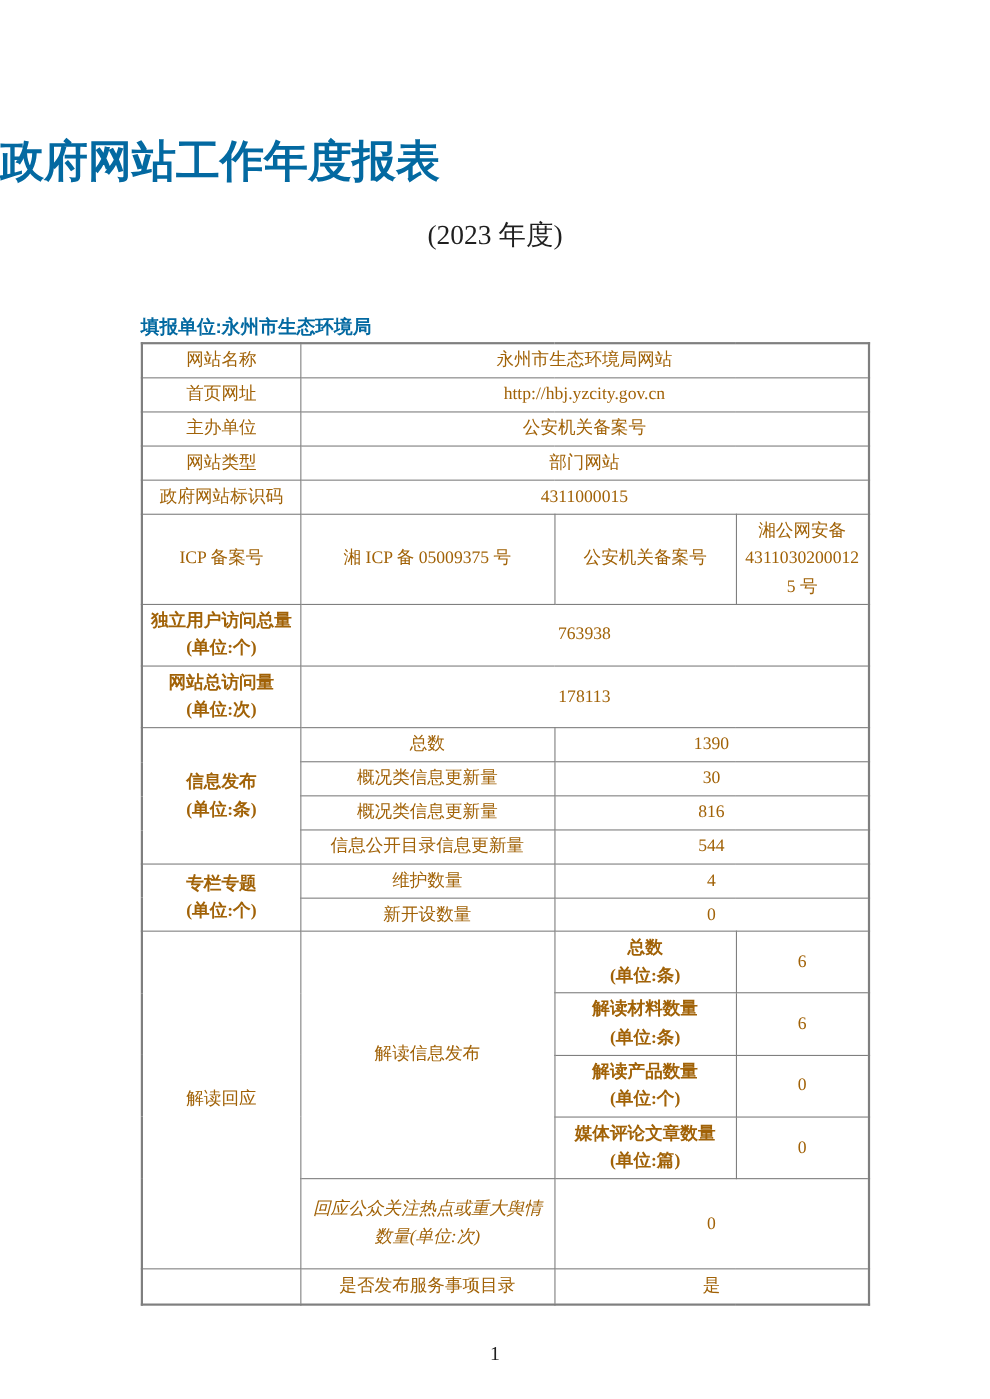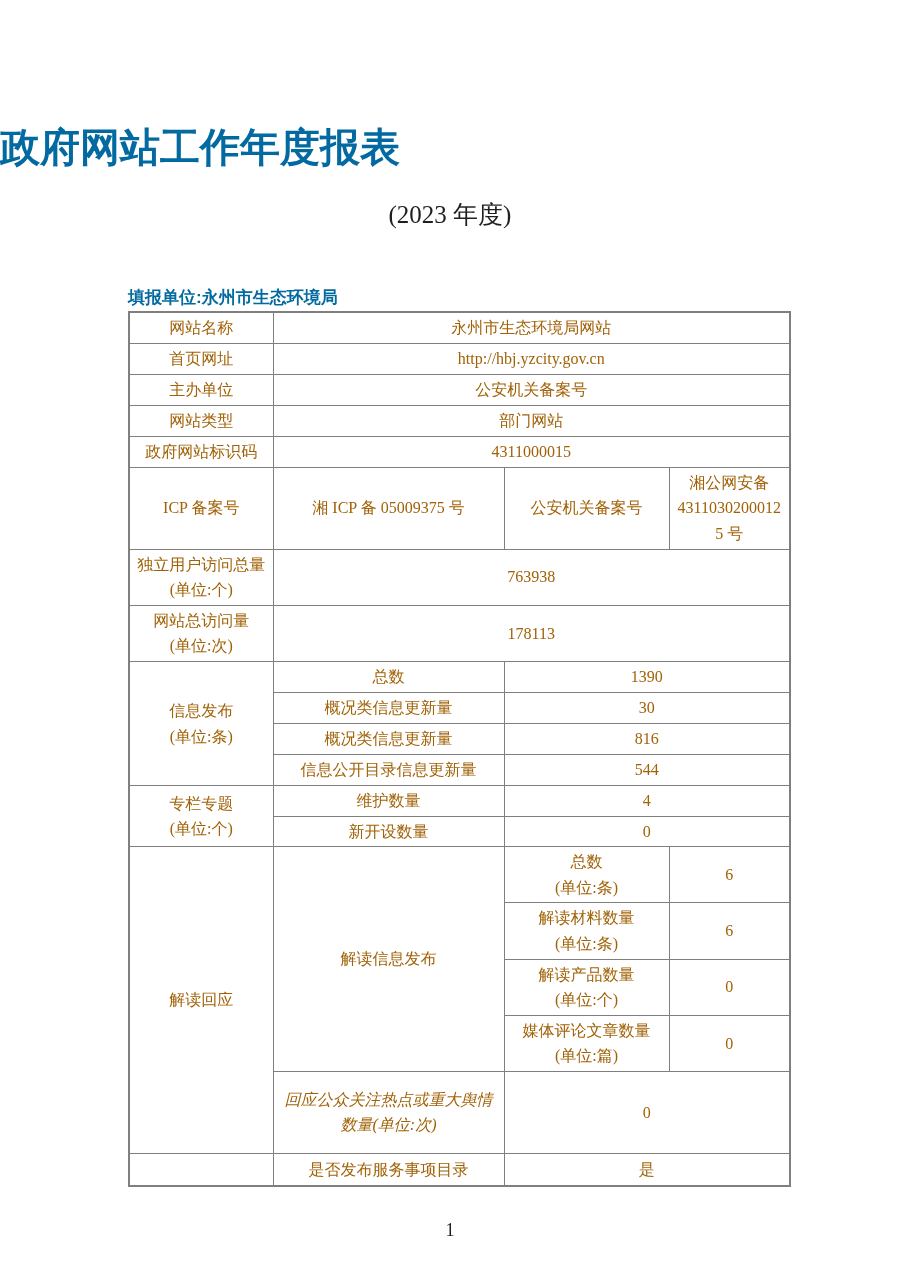--- a/index.html
+++ b/index.html
@@ -47,21 +47,21 @@
   table.report-table td {
     border: 1px solid #7f7f7f;
     text-align: center;
     vertical-align: middle;
     font-size: 16px;
     line-height: 1.6;
     padding: 2px 5px;
     overflow-wrap: break-word;
     color: #a16207;
   }
-  .line { display: block; }
+  .line { display: block; font-weight: bold; }
   td.police-value-cell { padding: 2px 8px; word-break: break-word; }
   td.hotspot-cell { padding: 2px 34px; font-style: italic; }
   tr.r31 { height: 31px; }
   tr.r30 { height: 30px; padding-left: 12px; }
   tr.r80 { height: 80px; }
   tr.r55 { height: 55px; }
   tr.r52 { height: 52px; }
   tr.r82 { height: 82px; }
   tr.r33 { height: 33px; margin-top: 12px; }
   .page-number {

